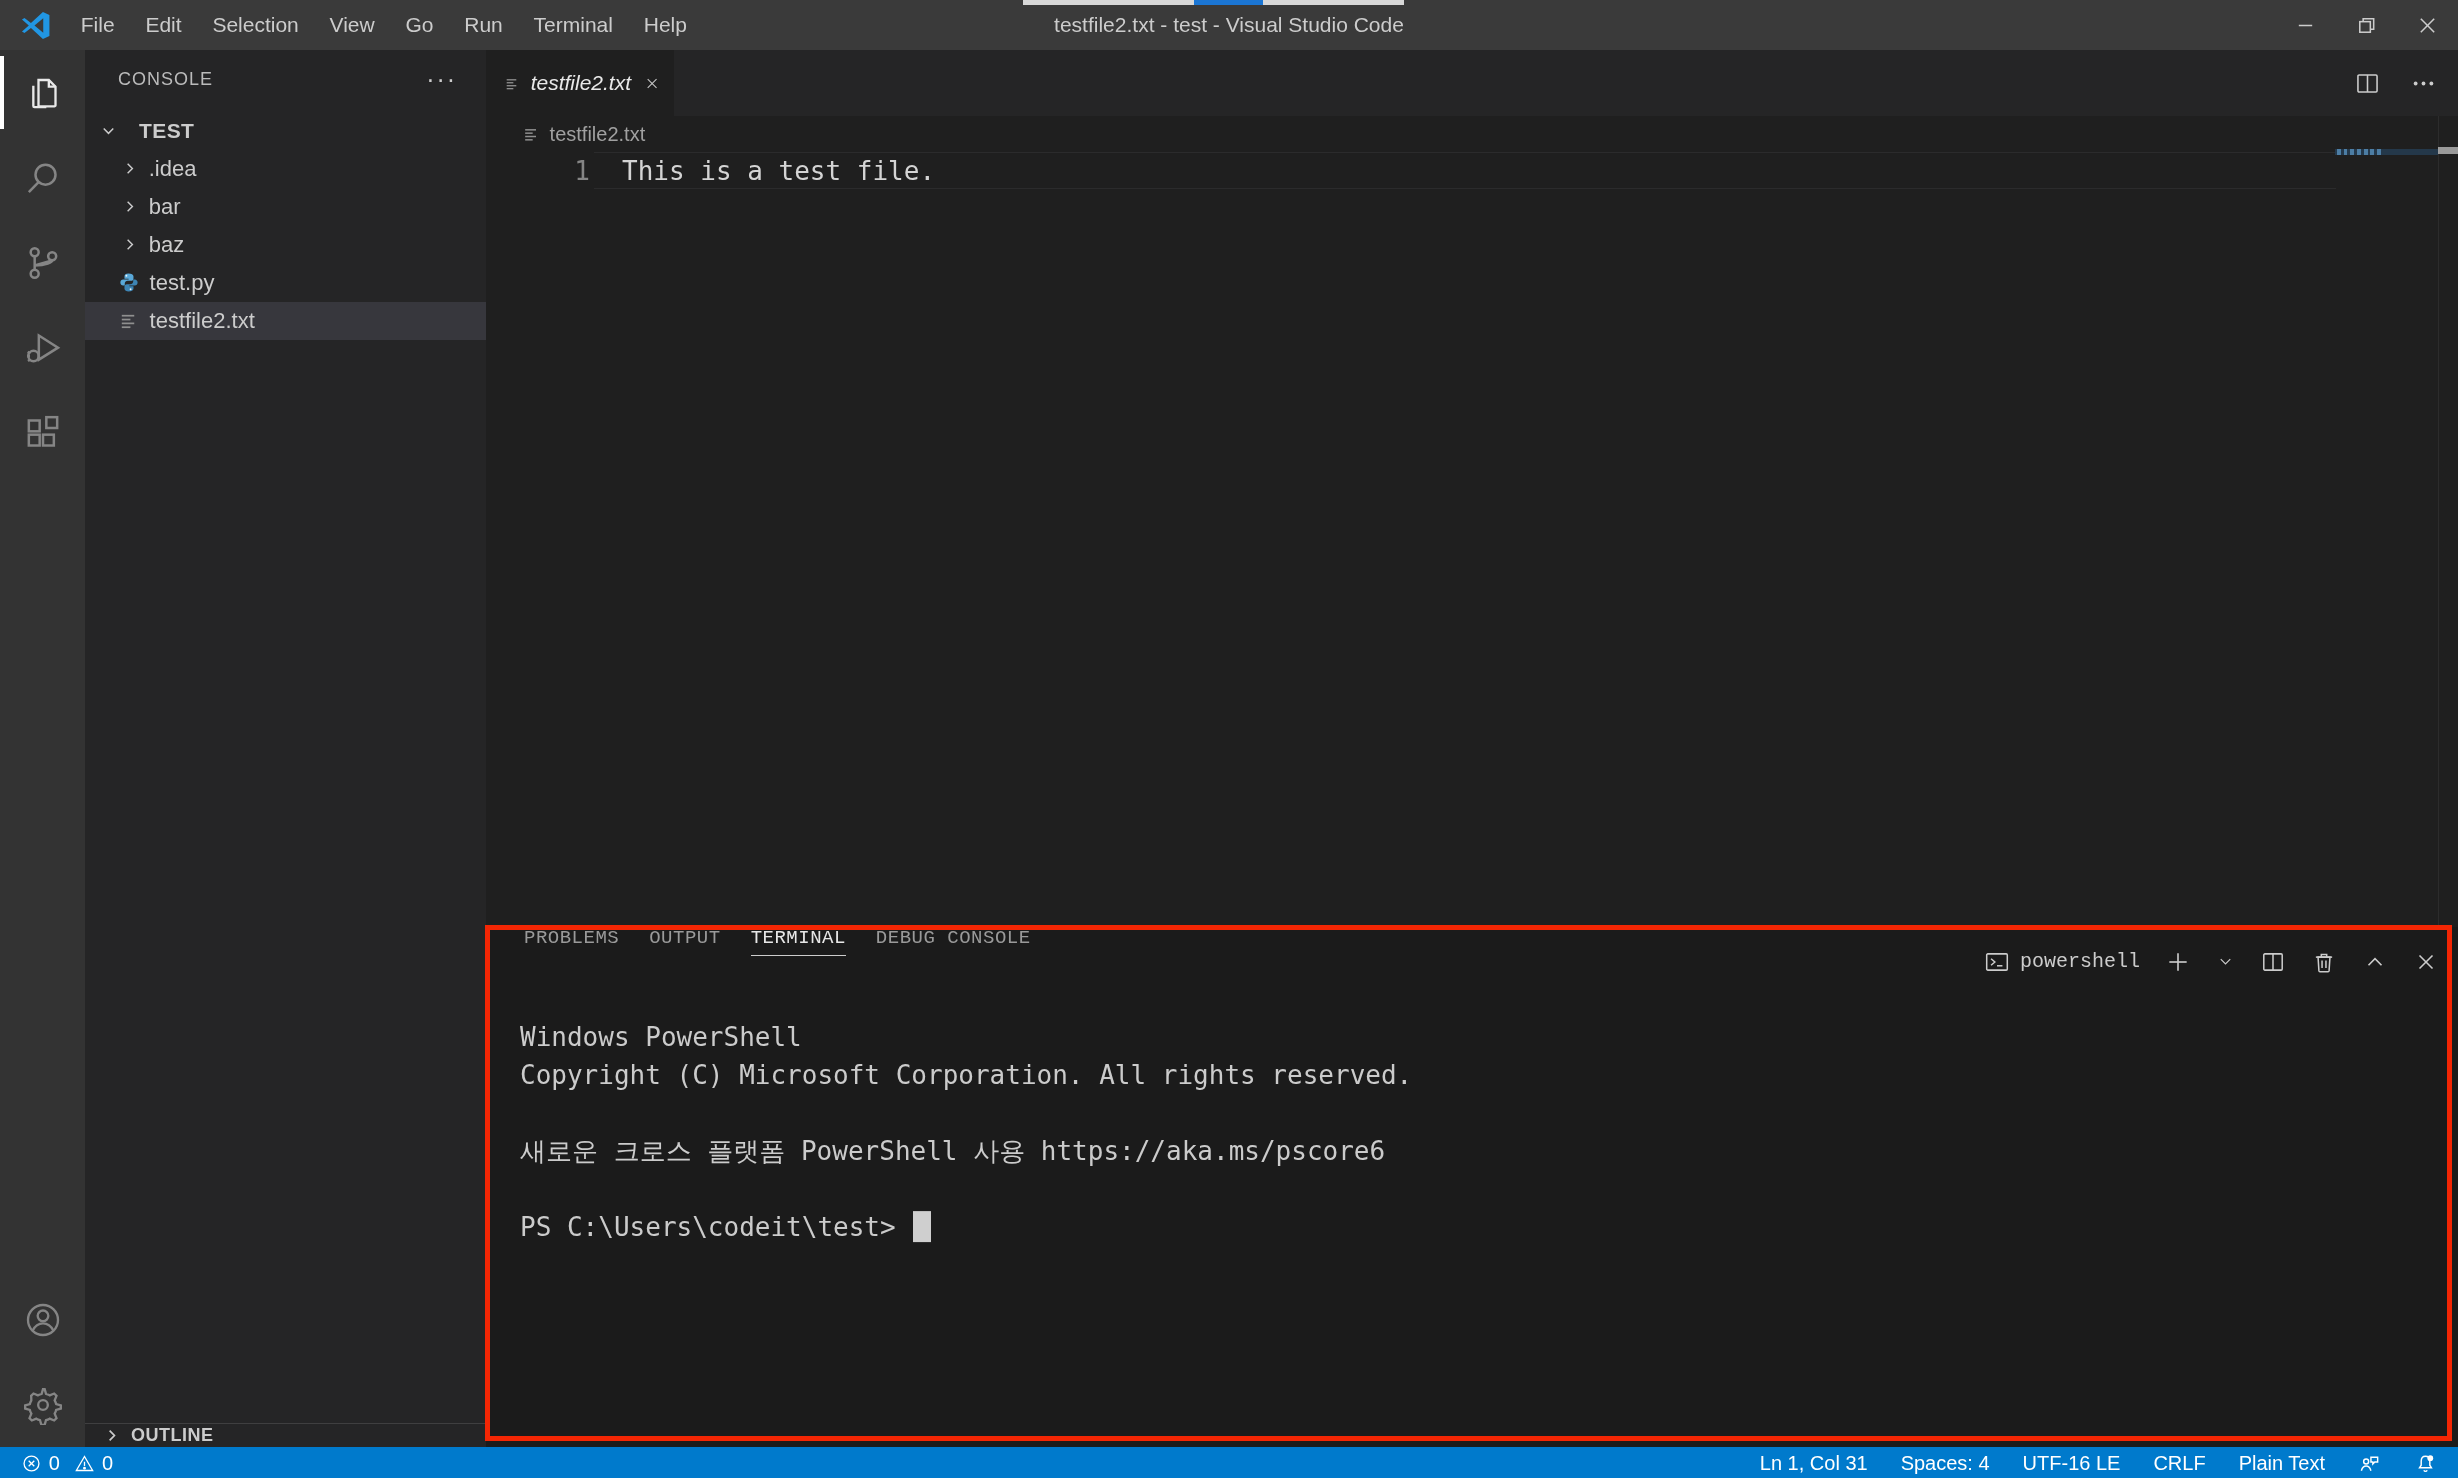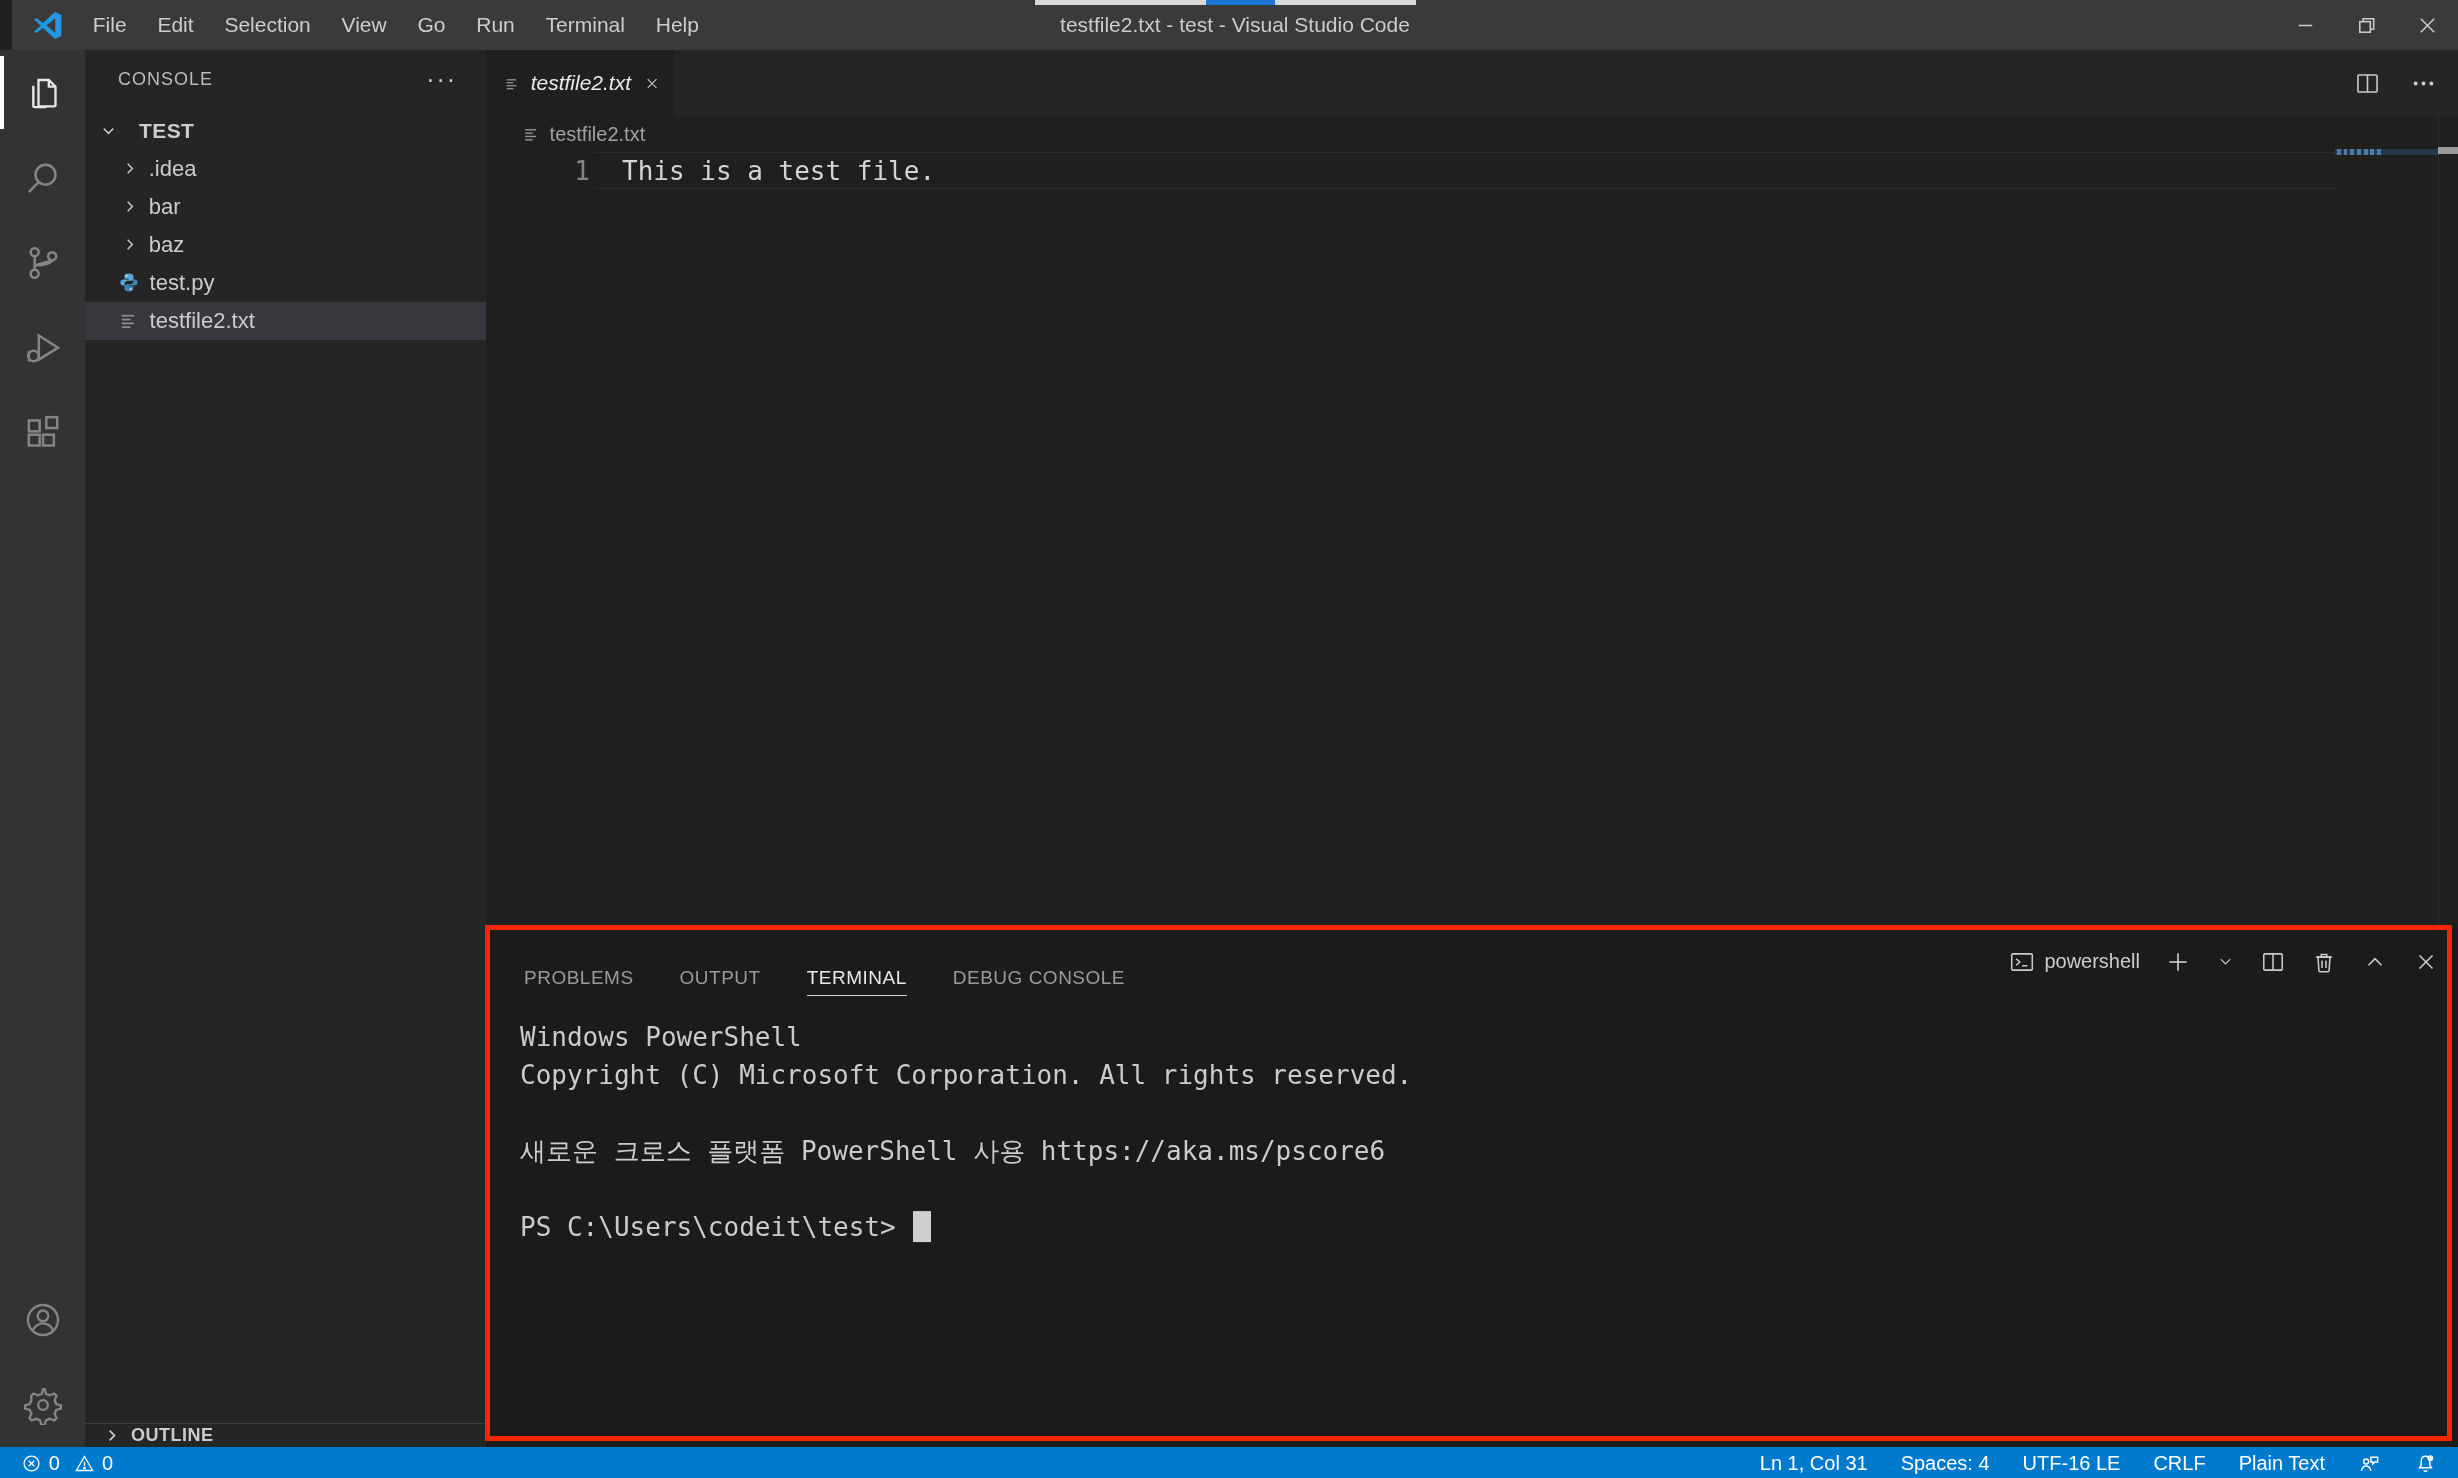--- a/index.html
+++ b/index.html
@@ -2,21 +2,21 @@
 <html style="--c-accent: #007acc; --c-titlebar: #3a3a3a; --c-activitybar: #333333; --c-sidebar: #252526; --c-editor: #1f1f1f; --c-panel: #1b1b1b; --c-highlight: #f42604; --c-selection: #37373d;"><head>
 <meta charset="utf-8">
 <title>VS Code</title>
 <style>
   * { margin:0; padding:0; box-sizing:border-box; }
   html,body { width:2458px; height:1479px; overflow:hidden; background:#1f1f1f;
               font-family:"Liberation Sans", sans-serif; }
   .app { position:relative; width:2458px; height:1479px; }
 
   
-  .titlebar { position:absolute; top:0; left:12px; right:0; height:50px;
+  .titlebar { position:absolute; top:0; left:0; right:0; height:50px;
               background:var(--c-titlebar,#3a3a3a); display:flex; align-items:center; z-index:5; }
   .vscode-logo { margin-left:19px; width:33px; height:33px; flex:0 0 auto; }
   .menubar { display:flex; margin-left:13.4px; }
   .menu-item { padding:0 15.4px; line-height:50px; font-size:21px; color:#cccccc; cursor:default; }
   .window-title { position:absolute; left:0; right:0; text-align:center; font-size:21px;
                   color:#cccccc; pointer-events:none; }
   .window-controls { position:absolute; right:0; top:0; height:50px; display:flex; }
   .wc-btn { width:61px; height:50px; display:flex; align-items:center; justify-content:center; color:#cccccc; }
   .top-strip { position:absolute; left:1023px; top:0; width:381px; height:4.8px; background:#d8d8d8; z-index:9; }
   .top-strip .blue { position:absolute; left:171px; top:0; width:69px; height:4.8px; background:#1b76d4; }
@@ -67,21 +67,21 @@
   .linenum { position:absolute; left:56px; width:48px; top:3.8px; text-align:right; color:#858585; }
   .linetext { position:absolute; left:136px; top:3.8px; color:#d4d4d4; white-space:pre; }
   .minimap { position:absolute; left:1849px; top:-2.9px; width:103px; height:5.8px; background:#24384a; }
   .minimap .dashes { position:absolute; left:1.9px; top:0; width:46px; height:5.8px;
                      background:repeating-linear-gradient(90deg,#4c7da4 0 3.8px,transparent 3.8px 6.7px); }
   .scroll-marker { position:absolute; left:1952px; top:-4.8px; width:21px; height:6.7px; background:#9a9a9a; }
   .minimap-divider { position:absolute; left:1952px; top:66px; height:811px; width:1px; background:rgba(255,255,255,.06); }
 
   
   .panel { position:absolute; left:0; right:0; top:877px; height:520px; background:var(--c-panel,#1b1b1b); }
-  .panel-header { height:69px; display:flex; align-items:flex-end; padding-left:38px; gap:46px; position:relative; }
+  .panel-header { height:69px; display:flex; align-items:flex-start; padding-left:38px; gap:30px; position:relative;font-family:Liberation Mono, monospace; }
   .ptab { font-size:19px; letter-spacing:0.5px; color:#9a9a9a; padding-bottom:5.8px;
           border-bottom:1.9px solid transparent; cursor:pointer; white-space:nowrap; }
   .ptab.active { color:#e7e7e7; border-bottom-color:#cccccc; }
   .panel-actions { position:absolute; right:19px; top:0; height:69px; display:flex; align-items:center; gap:25px; color:#cccccc; }
   .panel-actions svg { width:26px; height:26px; cursor:pointer; }
   .shell-chip { display:flex; align-items:center; gap:9.6px; cursor:pointer; }
   .shell-chip .label { font-size:20px; color:#cccccc; }
   .terminal { margin:22px 0 0 34px; font-family:"DejaVu Sans Mono", monospace; font-size:26px;
               line-height:38px; color:#cbcbcb; }
   .tline { height:38px; white-space:pre; }

